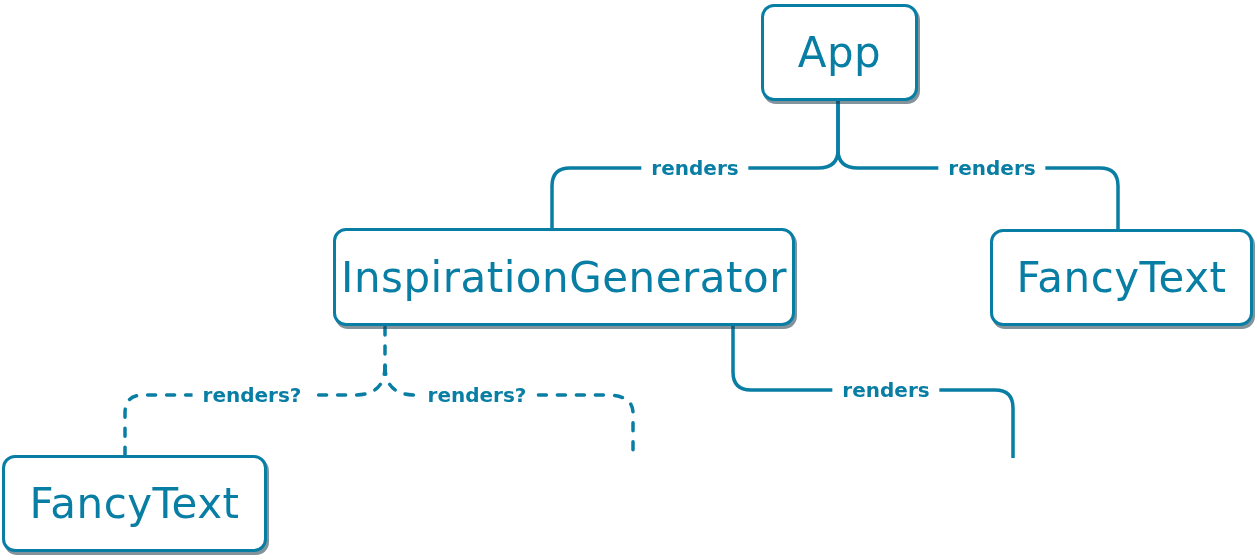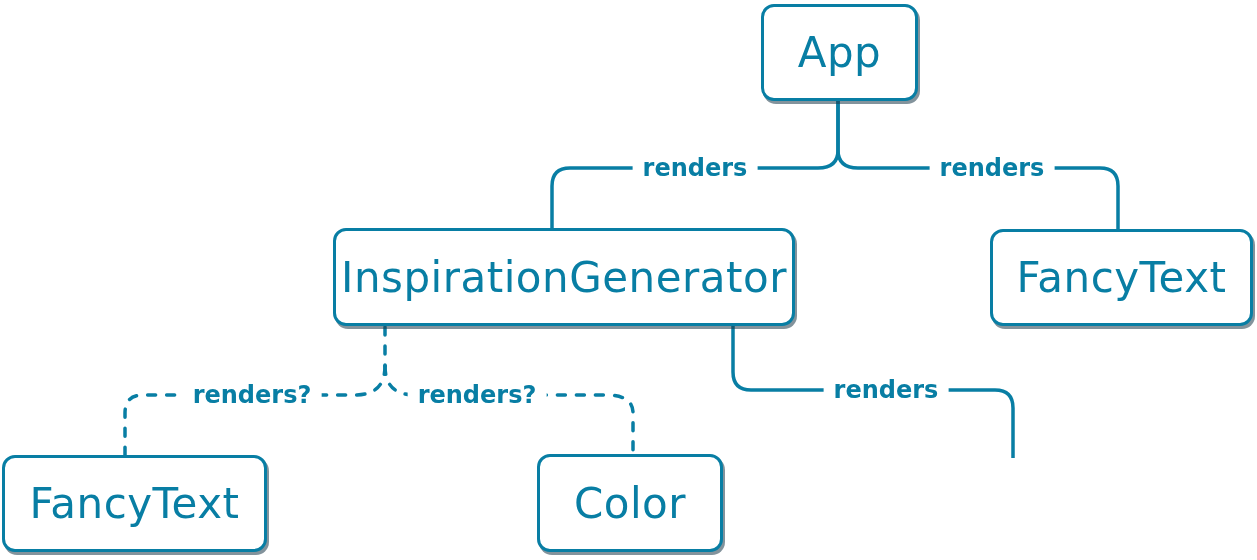--- a/index.html
+++ b/index.html
@@ -49,21 +49,21 @@
     font-size: 42px;
     font-weight: 400;
     letter-spacing: 0.5px;
     white-space: nowrap;
   }
   .edge-label {
     position: absolute;
     transform: translate(-50%, -50%);
     background: #ffffff;
     color: var(--accent, #087ea4);
-    font-size: 24px;
+    font-size: 20px;
     font-weight: 700;
     padding: 0 10px;
     white-space: nowrap;
     line-height: 1.2;
   }
   
   .node-app                   { left: 761px; top: 4px;   width: 157px; height: 97px; }
   .node-inspiration-generator { left: 333px; top: 228px; width: 462px; height: 98px; align-items: center; }
   .node-fancy-text-top        { left: 990px; top: 229px; width: 263px; height: 97px; }
   .node-fancy-text-bottom     { left: 2px;   top: 455px; width: 265px; height: 97px; }
@@ -105,18 +105,15 @@
   </div>
 
   <div class="node node-fancy-text-top">
     <span class="node-label">FancyText</span>
   </div>
 
   <div class="node node-fancy-text-bottom">
     <span class="node-label">FancyText</span>
   </div>
 
-  <div class="node node-color">
-    <span class="node-label">Color</span>
-  </div>
 
 
 </div>
 
 </body></html>

